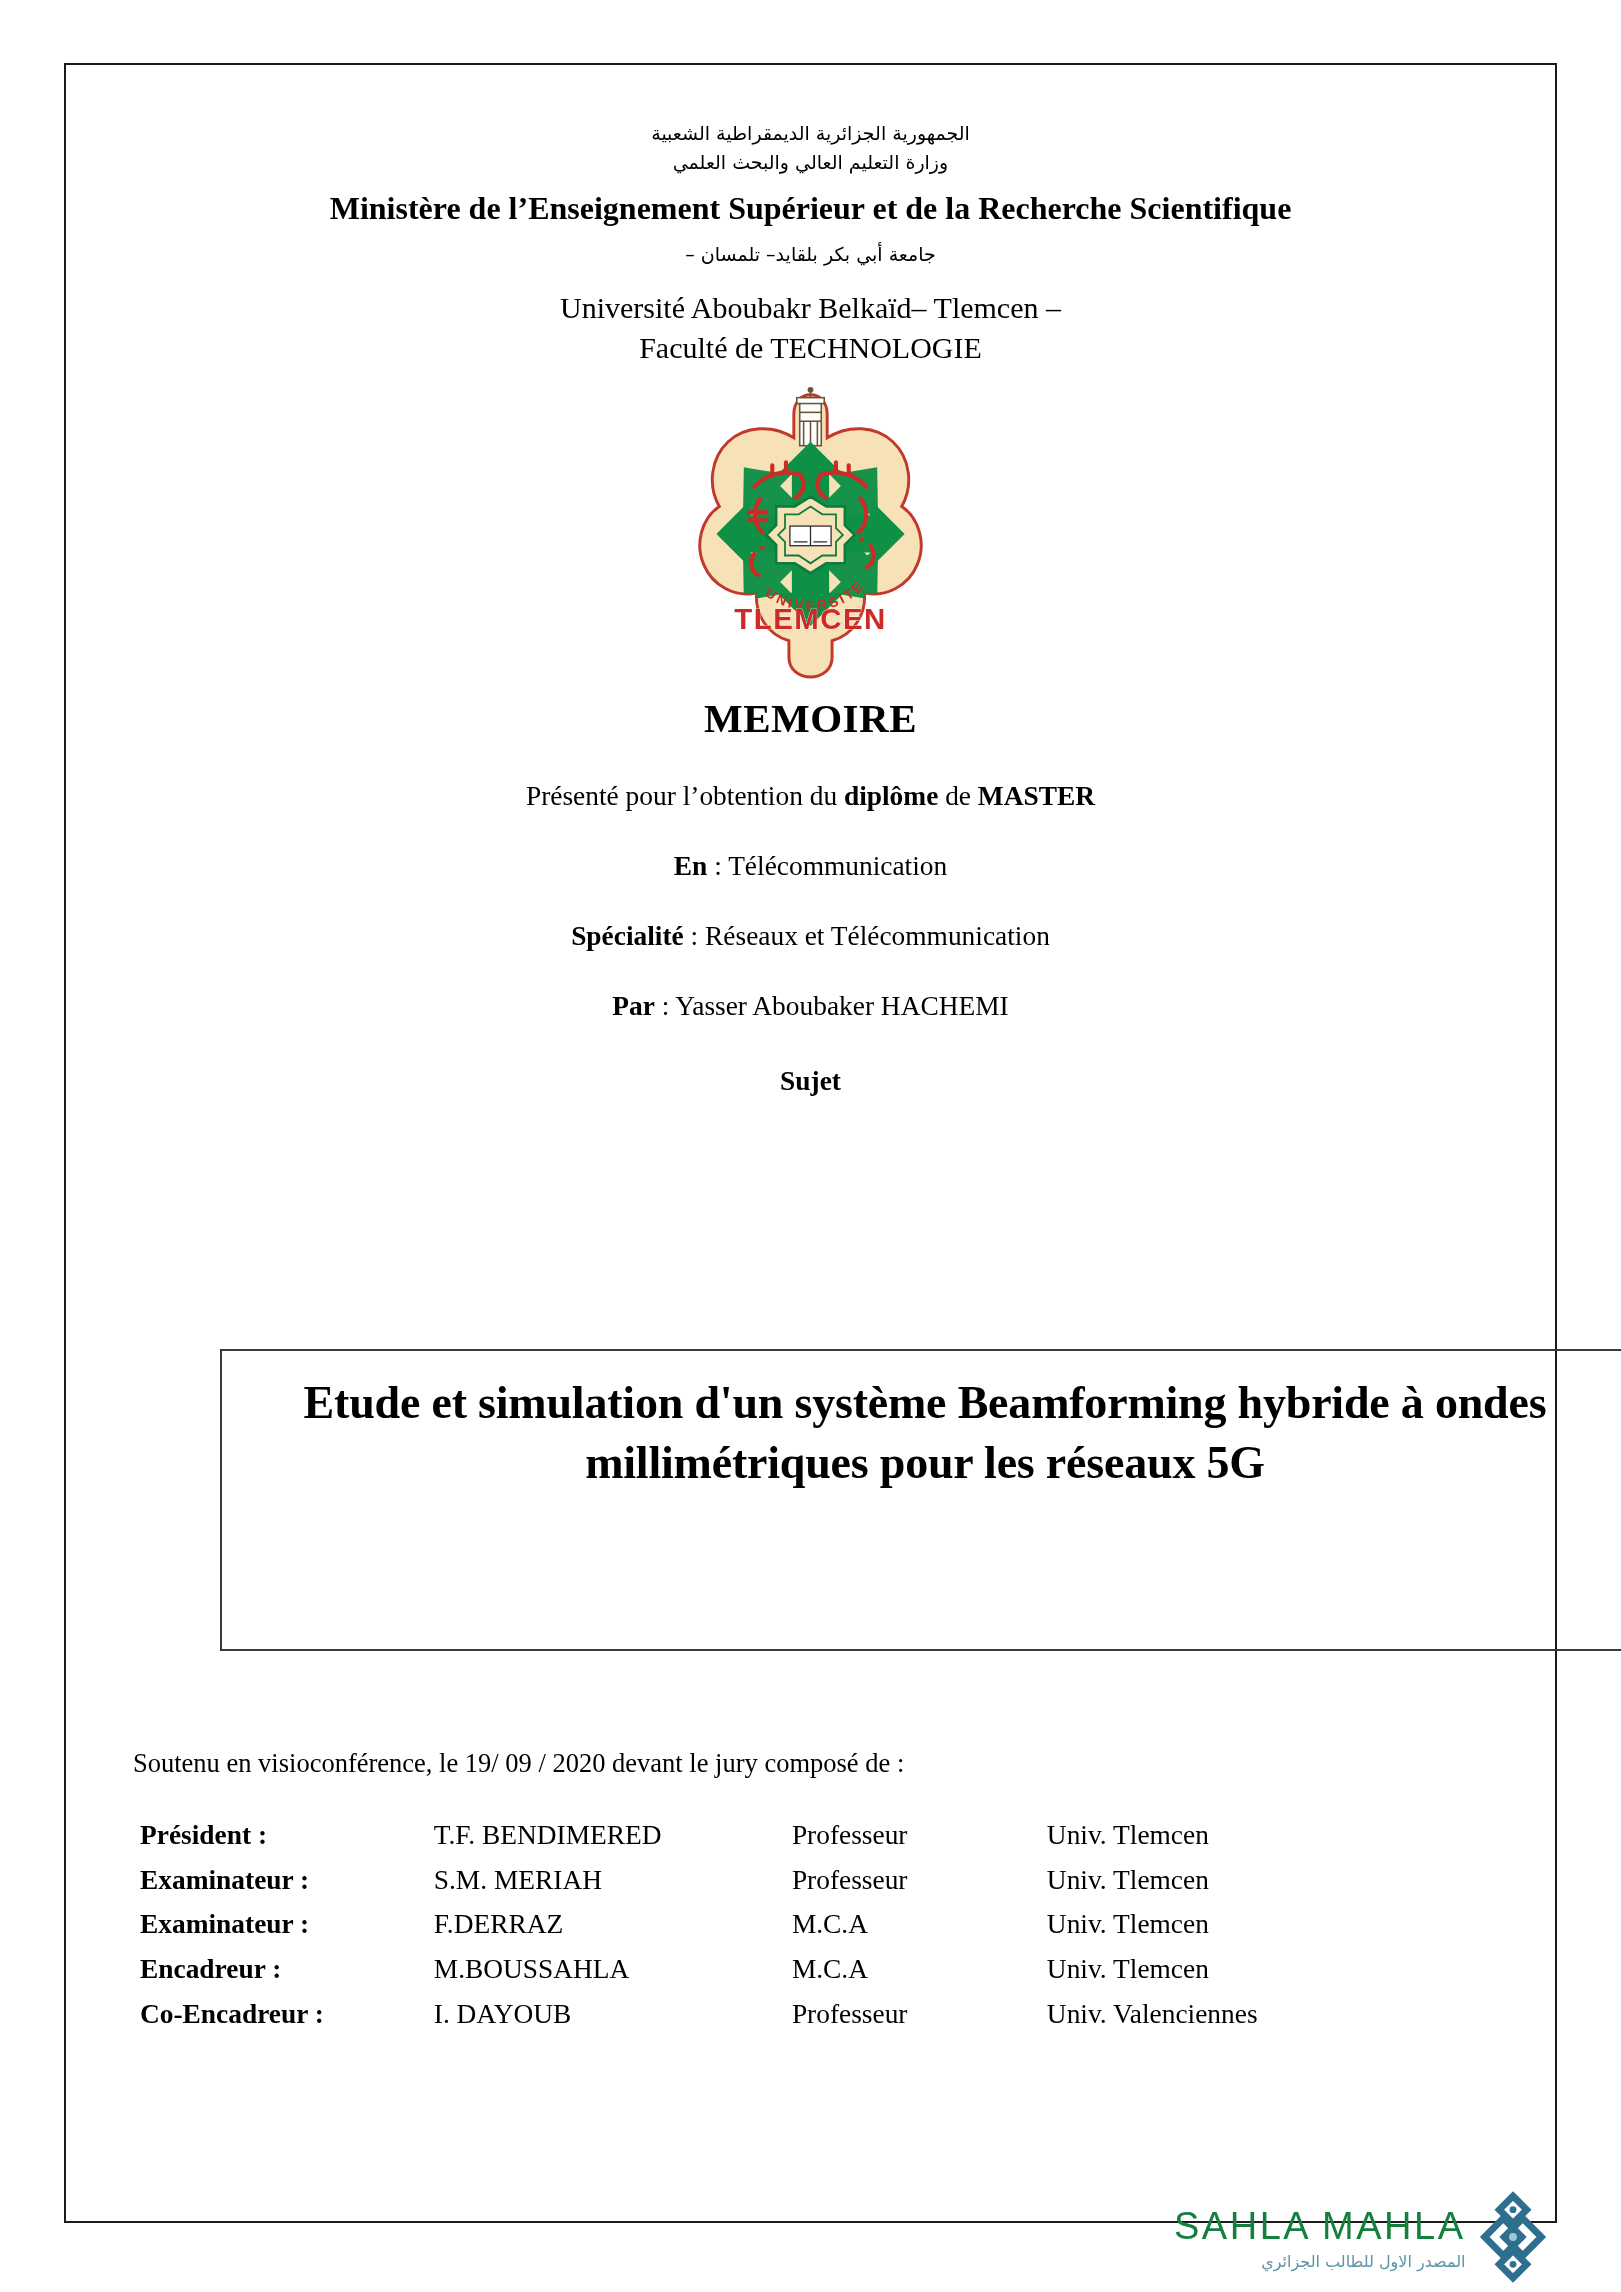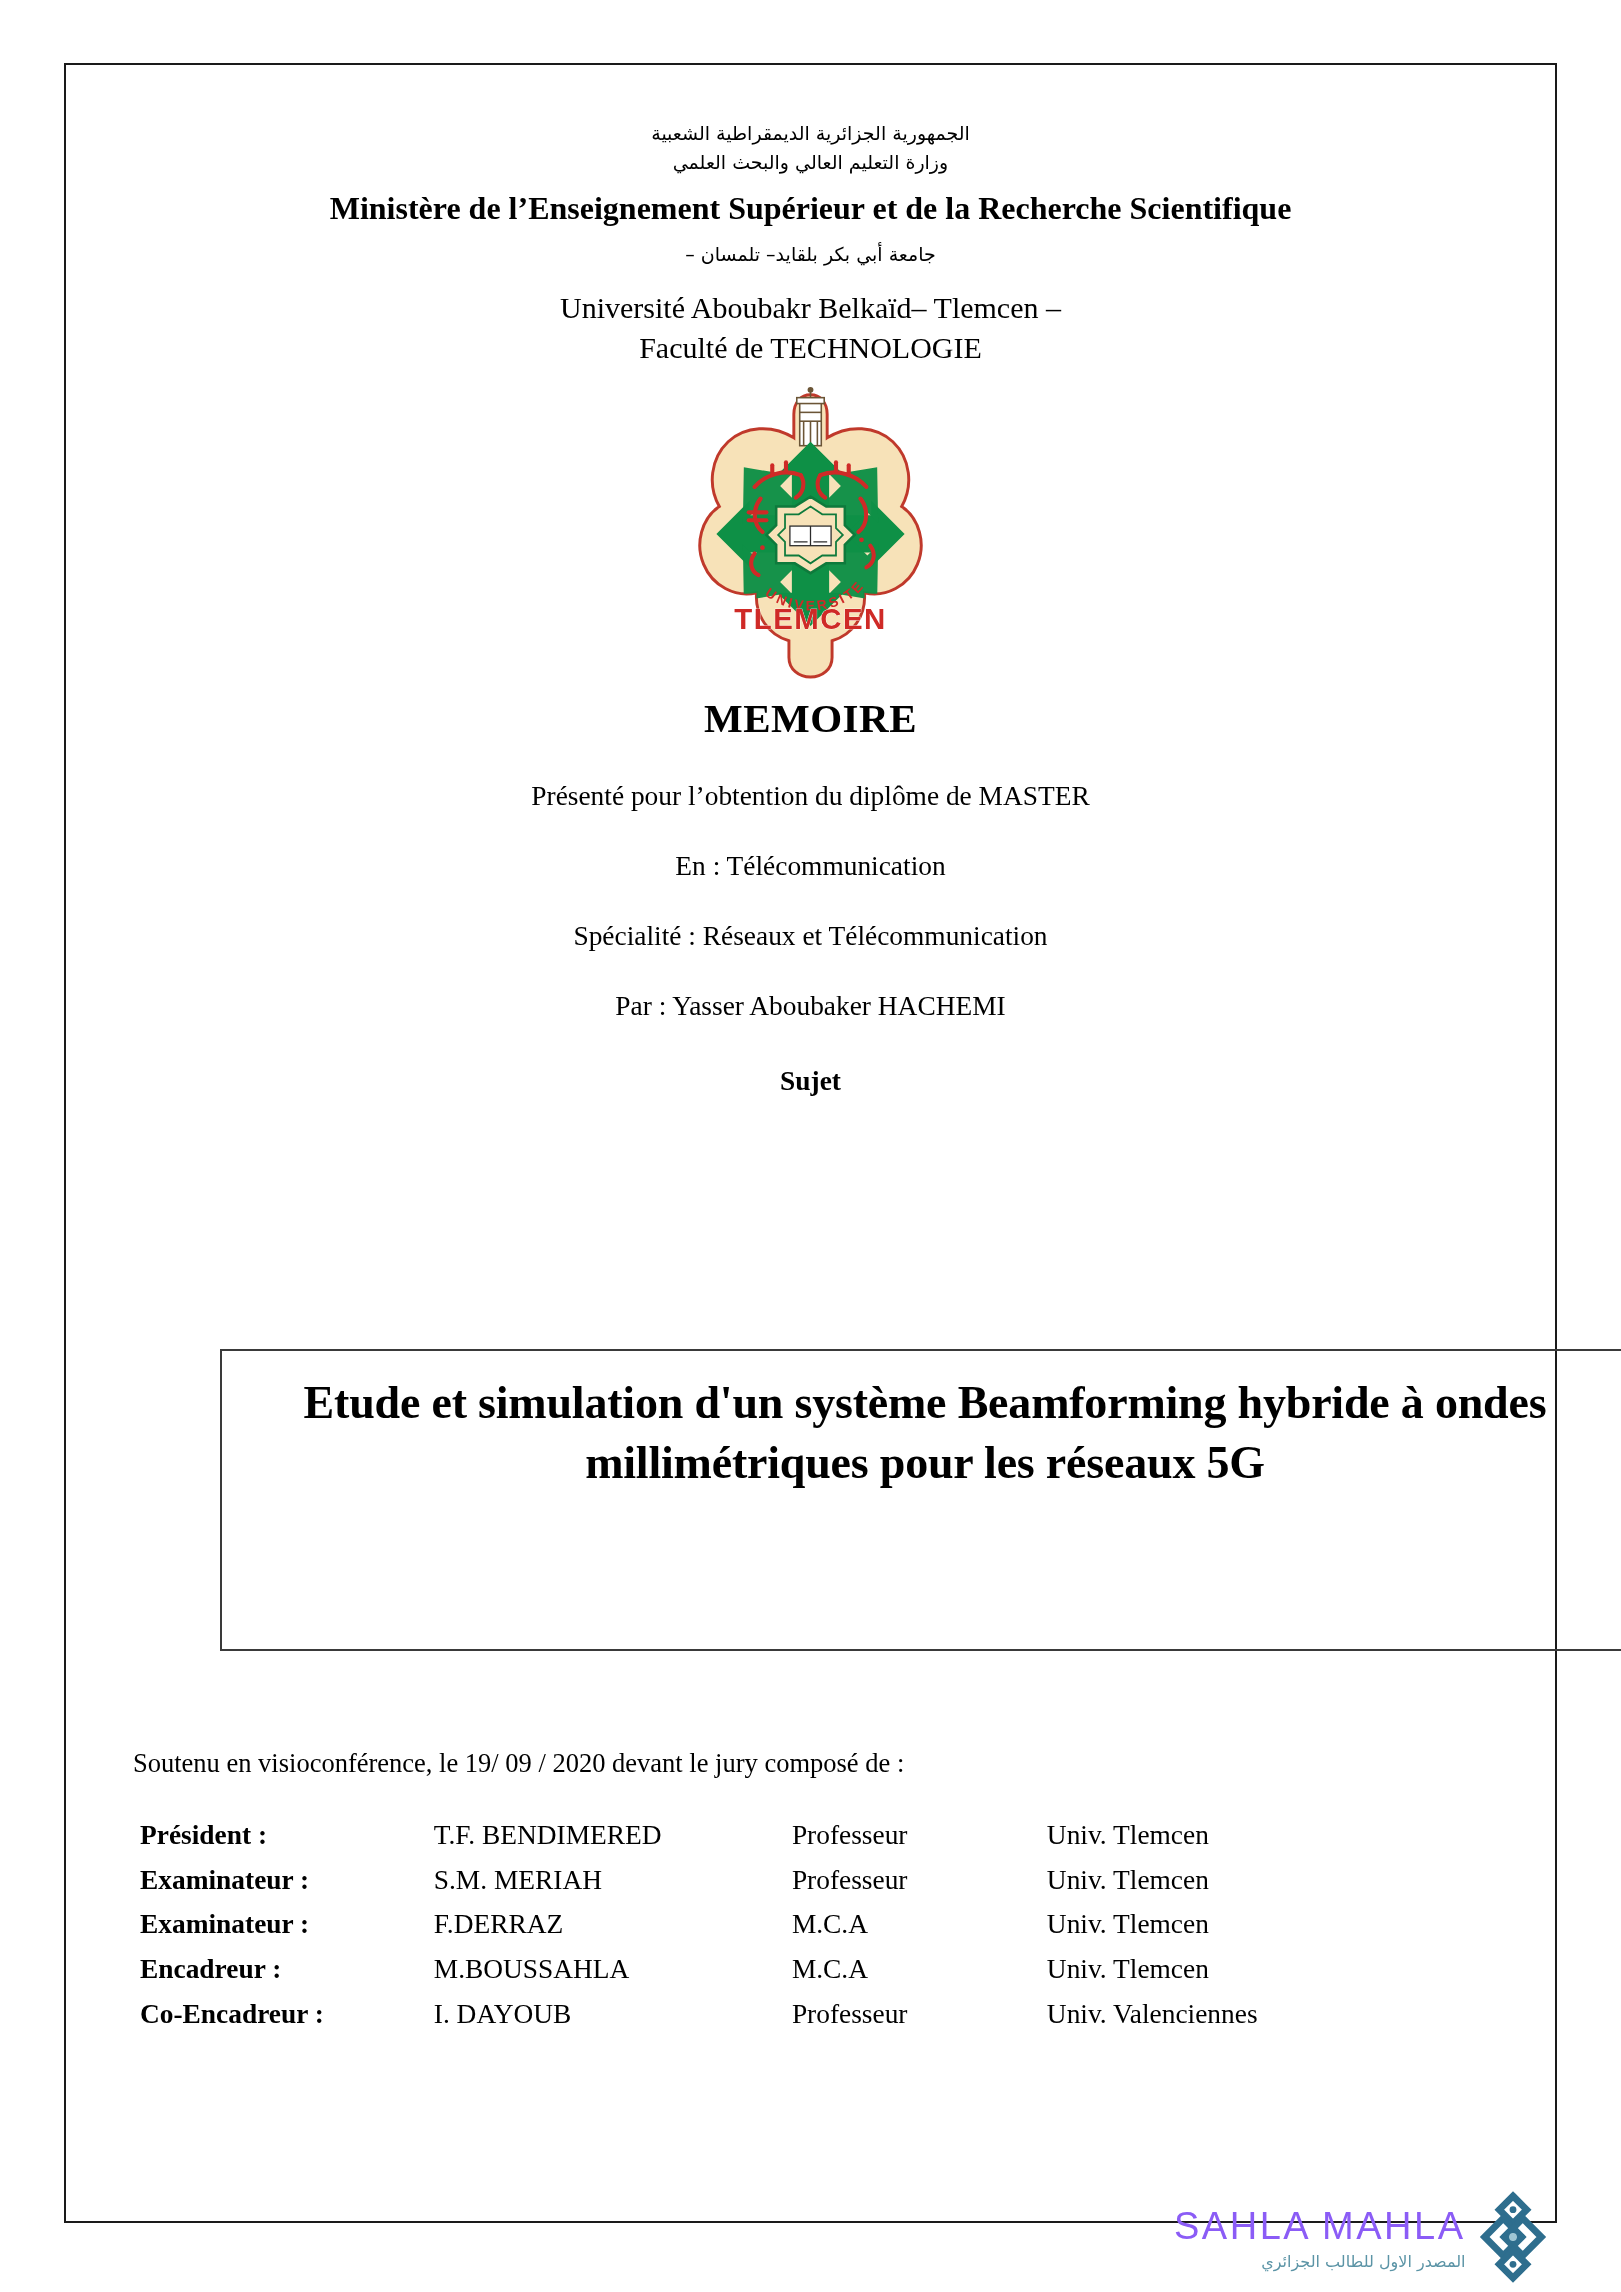--- a/index.html
+++ b/index.html
@@ -75,21 +75,21 @@
     font-weight: bold;
     font-size: 41px;
     letter-spacing: 0.5px;
     margin-top: 13.7px;
   }
   .line-center {
     text-align: center;
     font-size: 27.4px;
     margin-top: 39px;
   }
-  .line-center b { font-weight: normal; margin-top: 19px; }
+  .line-center b { font-weight: bold; margin-top: 19px; }
   .sujet {
     text-align: center;
     font-size: 27.4px;
     font-weight: bold;
     margin-top: 44px;
   }
 
   
   #title-box {
     position: absolute;
@@ -146,21 +146,21 @@
     top: 2125px;
     display: flex;
     align-items: center;
     gap: 3.9px;
   }
   #wm-text { text-align: right; }
   #wm-title {
     font-family: "Liberation Sans", sans-serif;
     font-size: 38px;
     letter-spacing: 2.5px;
-    color: #8b5cf6;
+    color: #15803d;
     line-height: 1;
     white-space: nowrap;
   }
   #wm-sub {
     direction: rtl;
     font-family: "DejaVu Sans", sans-serif;
     font-size: 16px;
     color: #5b94a6;
     margin-top: 6.9px;
     white-space: nowrap;

